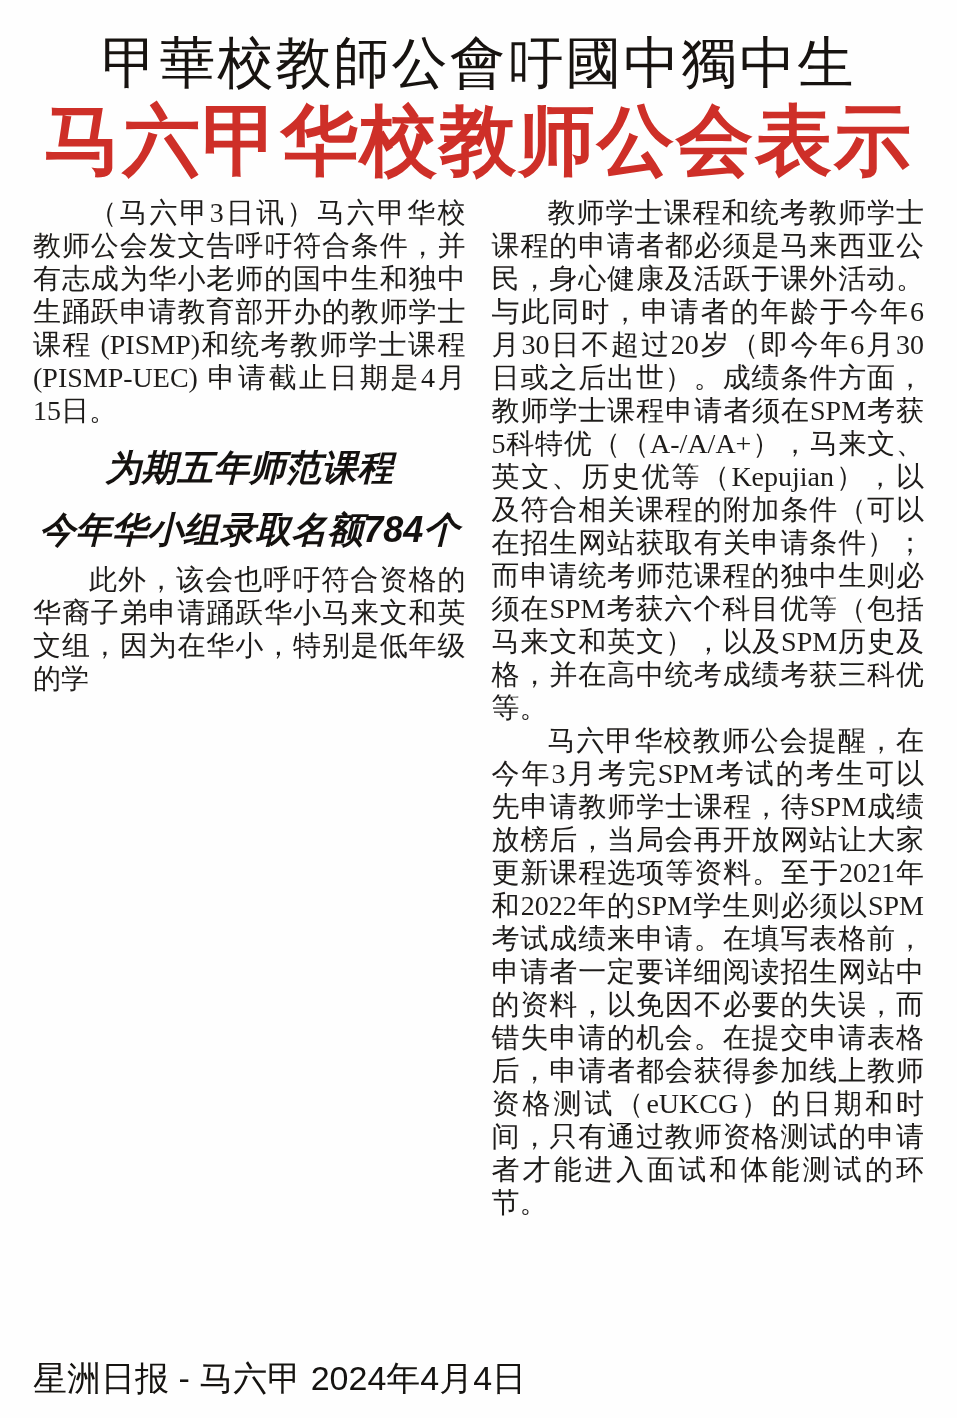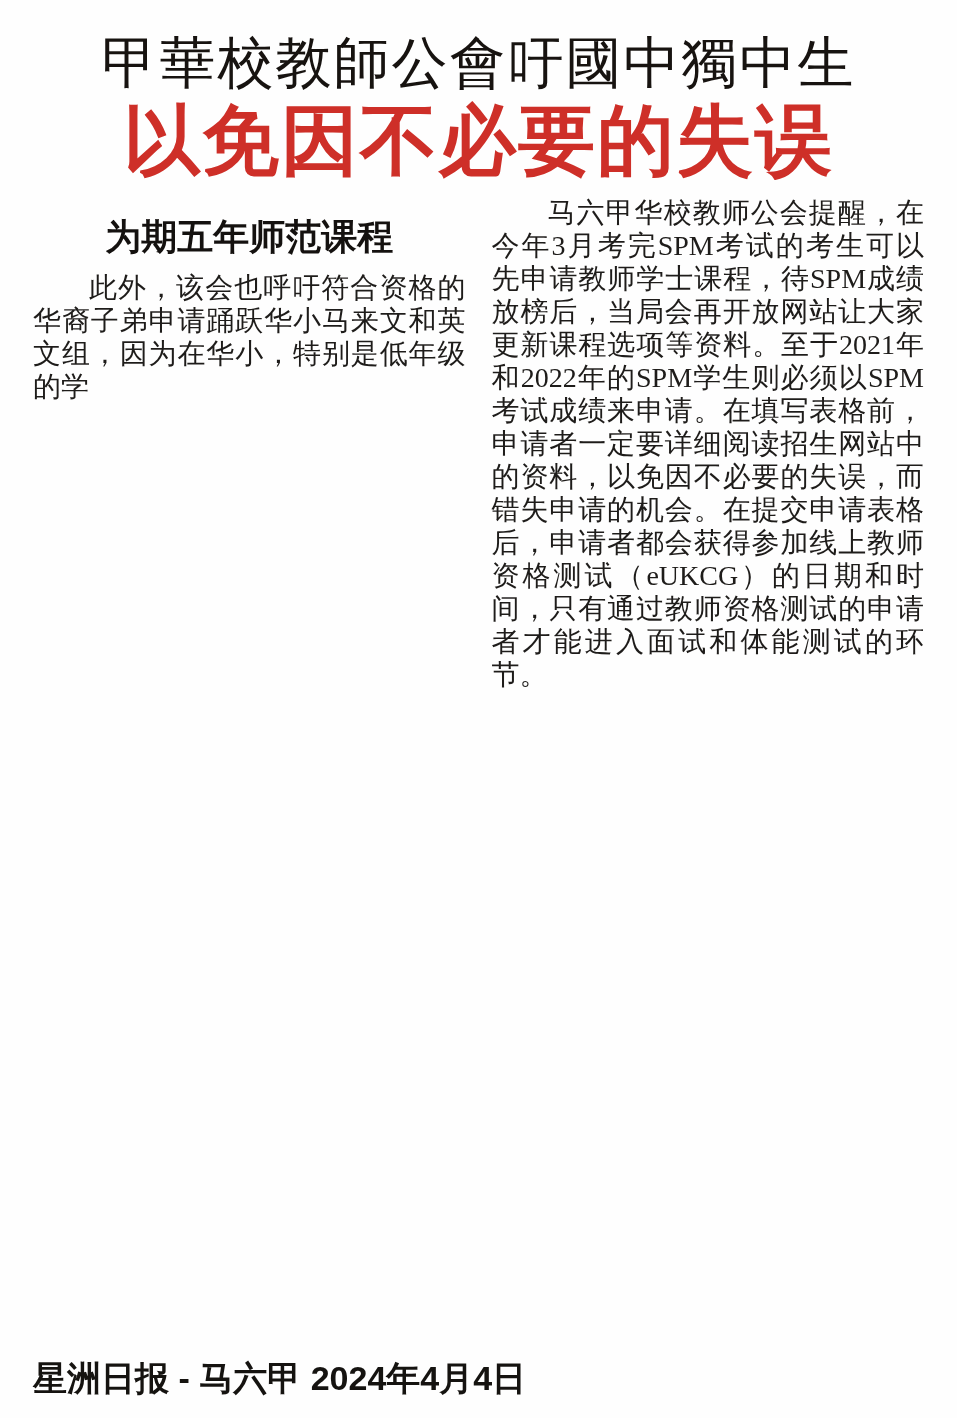--- a/index.html
+++ b/index.html
@@ -63,50 +63,54 @@
   }
   .subhead {
     margin: 20px 0 13px 0;
     font-family: "Liberation Sans", "DejaVu Sans", sans-serif;
     font-weight: 700;
     font-size: 36px;
     line-height: 1.15;
     text-align: center;
     color: #14110f;
     white-space: nowrap;
+    font-style: italic;
   }
   .source-line {
     position: absolute;
     left: 33px;
     bottom: 16px;
     font-family: "Liberation Sans", "DejaVu Sans", sans-serif;
-    font-weight: 700;
+    font-weight: 400;
     font-size: 34px;
     color: #151310;
     white-space: nowrap;
   }
 </style>
 </head>
 <body>
 
 <div class="page">
 
   <header class="masthead">
     <h1 class="headline-main">甲華校教師公會吁國中獨中生</h1>
-    <h2 class="headline-sub" style="color: rgb(206, 47, 40);">以免因不必要的失误</h2>
+    <h2 class="headline-sub" style="color: rgb(206, 47, 40);">马六甲华校教师公会表示</h2>
   </header>
 
   <div class="columns">
 
     <div class="col">
+      <p class="para indent">（马六甲3日讯）马六甲华校教师公会发文告呼吁符合条件，并有志成为华小老师的国中生和独中生踊跃申请教育部开办的教师学士课程 (PISMP)和统考教师学士课程(PISMP-UEC) 申请截止日期是4月15日。</p>
       <h3 class="subhead">为期五年师范课程</h3>
+      <h3 class="subhead">今年华小组录取名额784个</h3>
       <p class="para indent">此外，该会也呼吁符合资格的华裔子弟申请踊跃华小马来文和英文组，因为在华小，特别是低年级的学</p>
     </div>
 
     <div class="col">
+      <p class="para indent">教师学士课程和统考教师学士课程的申请者都必须是马来西亚公民，身心健康及活跃于课外活动。与此同时，申请者的年龄于今年6月30日不超过20岁（即今年6月30日或之后出世）。成绩条件方面，教师学士课程申请者须在SPM考获5科特优（（A-/A/A+），马来文、英文、历史优等（Kepujian），以及符合相关课程的附加条件（可以在招生网站获取有关申请条件）；而申请统考师范课程的独中生则必须在SPM考获六个科目优等（包括马来文和英文），以及SPM历史及格，并在高中统考成绩考获三科优等。</p>
       <p class="para indent">马六甲华校教师公会提醒，在今年3月考完SPM考试的考生可以先申请教师学士课程，待SPM成绩放榜后，当局会再开放网站让大家更新课程选项等资料。至于2021年和2022年的SPM学生则必须以SPM考试成绩来申请。在填写表格前，申请者一定要详细阅读招生网站中的资料，以免因不必要的失误，而错失申请的机会。在提交申请表格后，申请者都会获得参加线上教师资格测试（eUKCG）的日期和时间，只有通过教师资格测试的申请者才能进入面试和体能测试的环节。</p>
     </div>
 
   </div>
 
   <footer>
     <div class="source-line">星洲日报 - 马六甲  2024年4月4日</div>
   </footer>
 
 </div>

